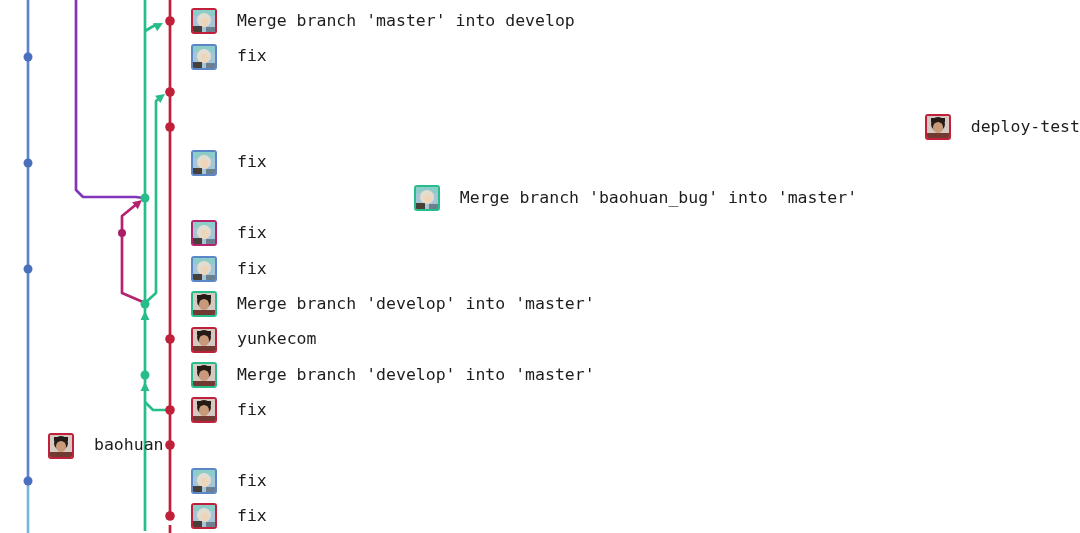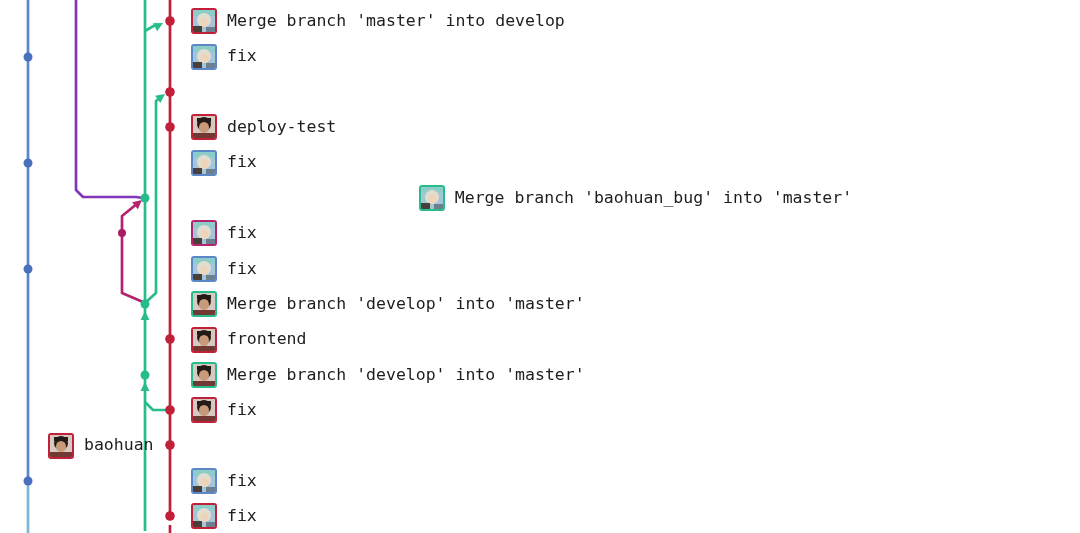--- a/index.html
+++ b/index.html
@@ -4,21 +4,21 @@
 <style>
   html,body{margin:0;padding:0;background:#fff;}
   .stage{
     position:relative;width:1080px;height:533px;background:#ffffff;
     overflow:hidden;font-family:"DejaVu Sans Mono","Liberation Mono",monospace;
   }
   #graph-svg{position:absolute;left:0;top:0;}
   #commit-list{position:absolute;left:0;top:0;width:1080px;height:533px;}
   .commit-row{
     position:absolute;left:0;width:100%;height:35.4px;
-    display:flex;align-items:center;gap:10px;
+    display:flex;align-items:center;gap:20px;
     padding-left:191px;box-sizing:border-box;cursor:default;
   }
   .avatar{
     width:26px;height:26px;box-sizing:border-box;
     border:2px solid #999;border-radius:3px;overflow:hidden;
     display:flex;align-items:center;justify-content:center;flex:0 0 auto;
     background:#cfcfcf;
   }
   .avatar svg{display:block;width:22px;height:22px;}
   .commit-message{
@@ -82,21 +82,21 @@
             <rect x="0" y="0" width="22" height="22" fill="#a6c6d8"></rect>
             <rect x="0" y="0" width="22" height="6" fill="#8ccdc9"></rect>
             <circle cx="11" cy="10" r="7" fill="#e2ddd1"></circle>
             <ellipse cx="11.5" cy="12" rx="4" ry="4.5" fill="#eed4b9"></ellipse>
             <rect x="0" y="16" width="9" height="6" fill="#474038"></rect>
             <rect x="13" y="17" width="9" height="5" fill="#6b7f8e"></rect>
           </svg>
         </span>
     <span class="commit-message">fix</span>
   </div>
-      <div class="commit-row" style="top: 109.692px;">
+      <div class="commit-row" style="top: 109.692px; justify-content: flex-end;">
     <span class="avatar" style="border-color: rgb(192, 32, 57);">
           <svg viewBox="0 0 22 22">
             <rect x="0" y="0" width="22" height="22" fill="#d6c9c2"></rect>
             <circle cx="11" cy="8" r="7" fill="#241a16"></circle>
             <ellipse cx="11" cy="11.5" rx="5" ry="5.5" fill="#c99a79"></ellipse>
             <rect x="0" y="17" width="22" height="5" fill="#703a32"></rect>
             <rect x="4" y="2" width="14" height="4" fill="#241a16"></rect>
           </svg>
         </span>
     <span class="commit-message">deploy-test</span>
@@ -168,21 +168,21 @@
       <div class="commit-row" style="top: 321.834px;">
     <span class="avatar" style="border-color: rgb(192, 32, 57);">
           <svg viewBox="0 0 22 22">
             <rect x="0" y="0" width="22" height="22" fill="#d6c9c2"></rect>
             <circle cx="11" cy="8" r="7" fill="#241a16"></circle>
             <ellipse cx="11" cy="11.5" rx="5" ry="5.5" fill="#c99a79"></ellipse>
             <rect x="0" y="17" width="22" height="5" fill="#703a32"></rect>
             <rect x="4" y="2" width="14" height="4" fill="#241a16"></rect>
           </svg>
         </span>
-    <span class="commit-message">frontend</span>
+    <span class="commit-message">yunkecom</span>
   </div>
       <div class="commit-row" style="top: 357.192px;">
     <span class="avatar" style="border-color: rgb(39, 189, 139);">
           <svg viewBox="0 0 22 22">
             <rect x="0" y="0" width="22" height="22" fill="#d6c9c2"></rect>
             <circle cx="11" cy="8" r="7" fill="#241a16"></circle>
             <ellipse cx="11" cy="11.5" rx="5" ry="5.5" fill="#c99a79"></ellipse>
             <rect x="0" y="17" width="22" height="5" fill="#703a32"></rect>
             <rect x="4" y="2" width="14" height="4" fill="#241a16"></rect>
           </svg>

